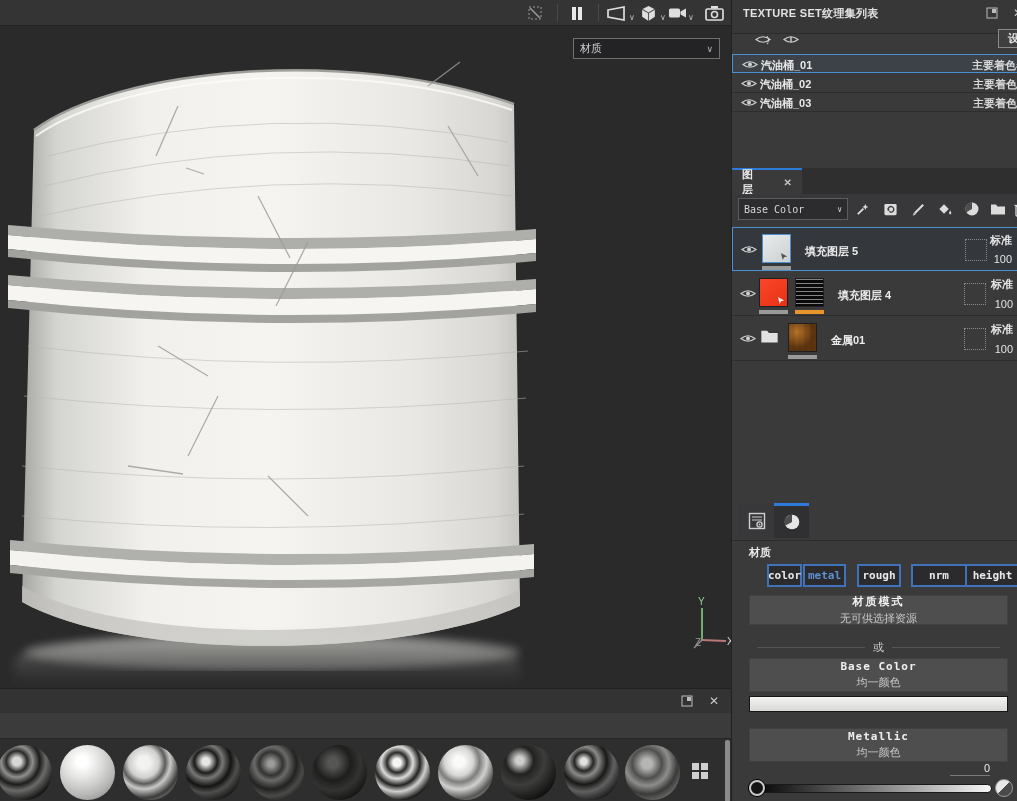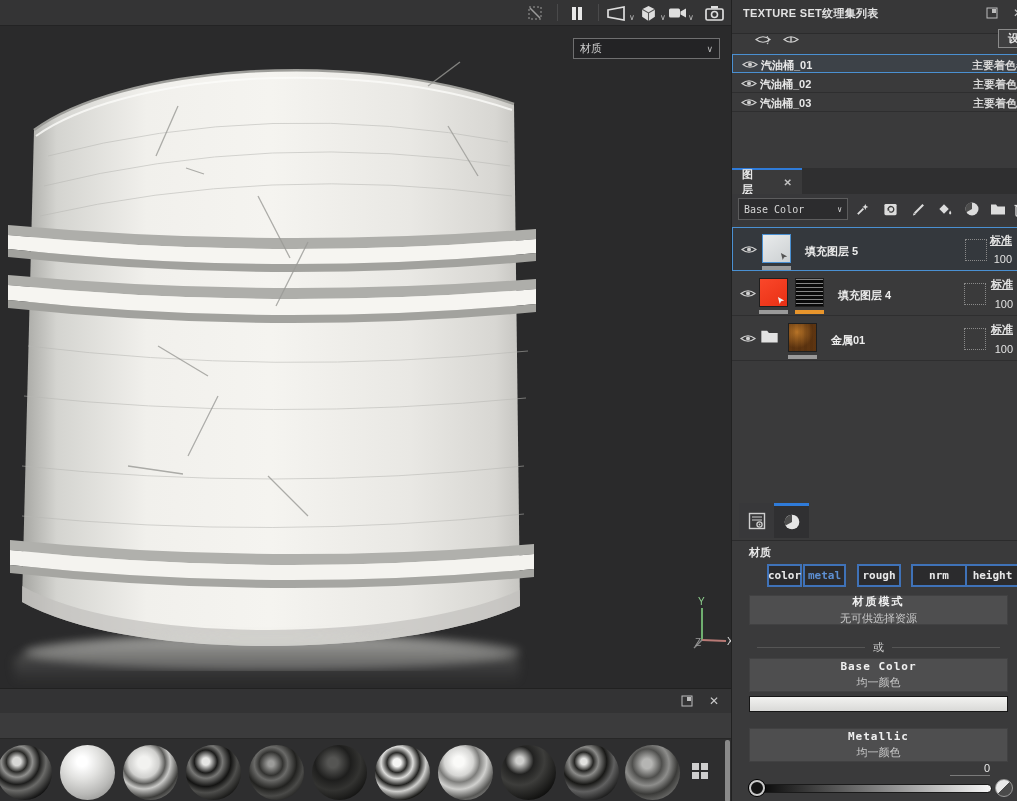--- a/index.html
+++ b/index.html
@@ -103,21 +103,21 @@
       linear-gradient(#000,#000),
       repeating-linear-gradient(180deg, rgba(255,255,255,0.5) 0 1px, transparent 1px 4px);
       background-blend-mode:screen; background-color:#0a0a0a; }
   .thumb-metal { left:56px; background:
       radial-gradient(circle at 30% 30%, rgba(190,120,40,0.9), rgba(90,50,15,0.9) 60%),
       repeating-linear-gradient(90deg, #7a4a1e 0 3px, #4a2c10 3px 6px); }
   .cursor-badge { position:absolute; right:1px; bottom:1px; width:9px; height:9px; }
   .underbar { position:absolute; width:29px; height:4px; background:#9a9a9a; }
   .underbar.orange { background:#e8952c; }
   .mask-dotted { position:absolute; left:232px; top:11px; width:22px; height:22px; border:1px dotted #8a8a8a; }
-  .blend-label { position:absolute; right:5px; top:5px; color:#e2e2e2; font-weight:bold;text-decoration:underline; }
+  .blend-label { position:absolute; right:5px; top:5px; color:#e2e2e2; font-weight:bold; }
   .opacity-label { position:absolute; right:5px; bottom:5px; color:#e2e2e2; }
   .folder-glyph { position:absolute; left:28px; top:12px; }
 
   
   .props-tab { position:absolute; width:35px; height:35px; display:flex; align-items:center; justify-content:center; background:#38383a; }
   .props-tab.active { background:#303032; border-top:3px solid #2f7bd9; }
   .section-label { position:absolute; left:17px; font-weight:bold; color:#e8e8e8; }
   .chan-btn {
     position:absolute; top:0; height:23px; border:2px solid #3f72b8; background:#2b2b2d;
     color:#e8e8e8; font-family:"DejaVu Sans Mono",monospace; font-size:11px; font-weight:bold;

